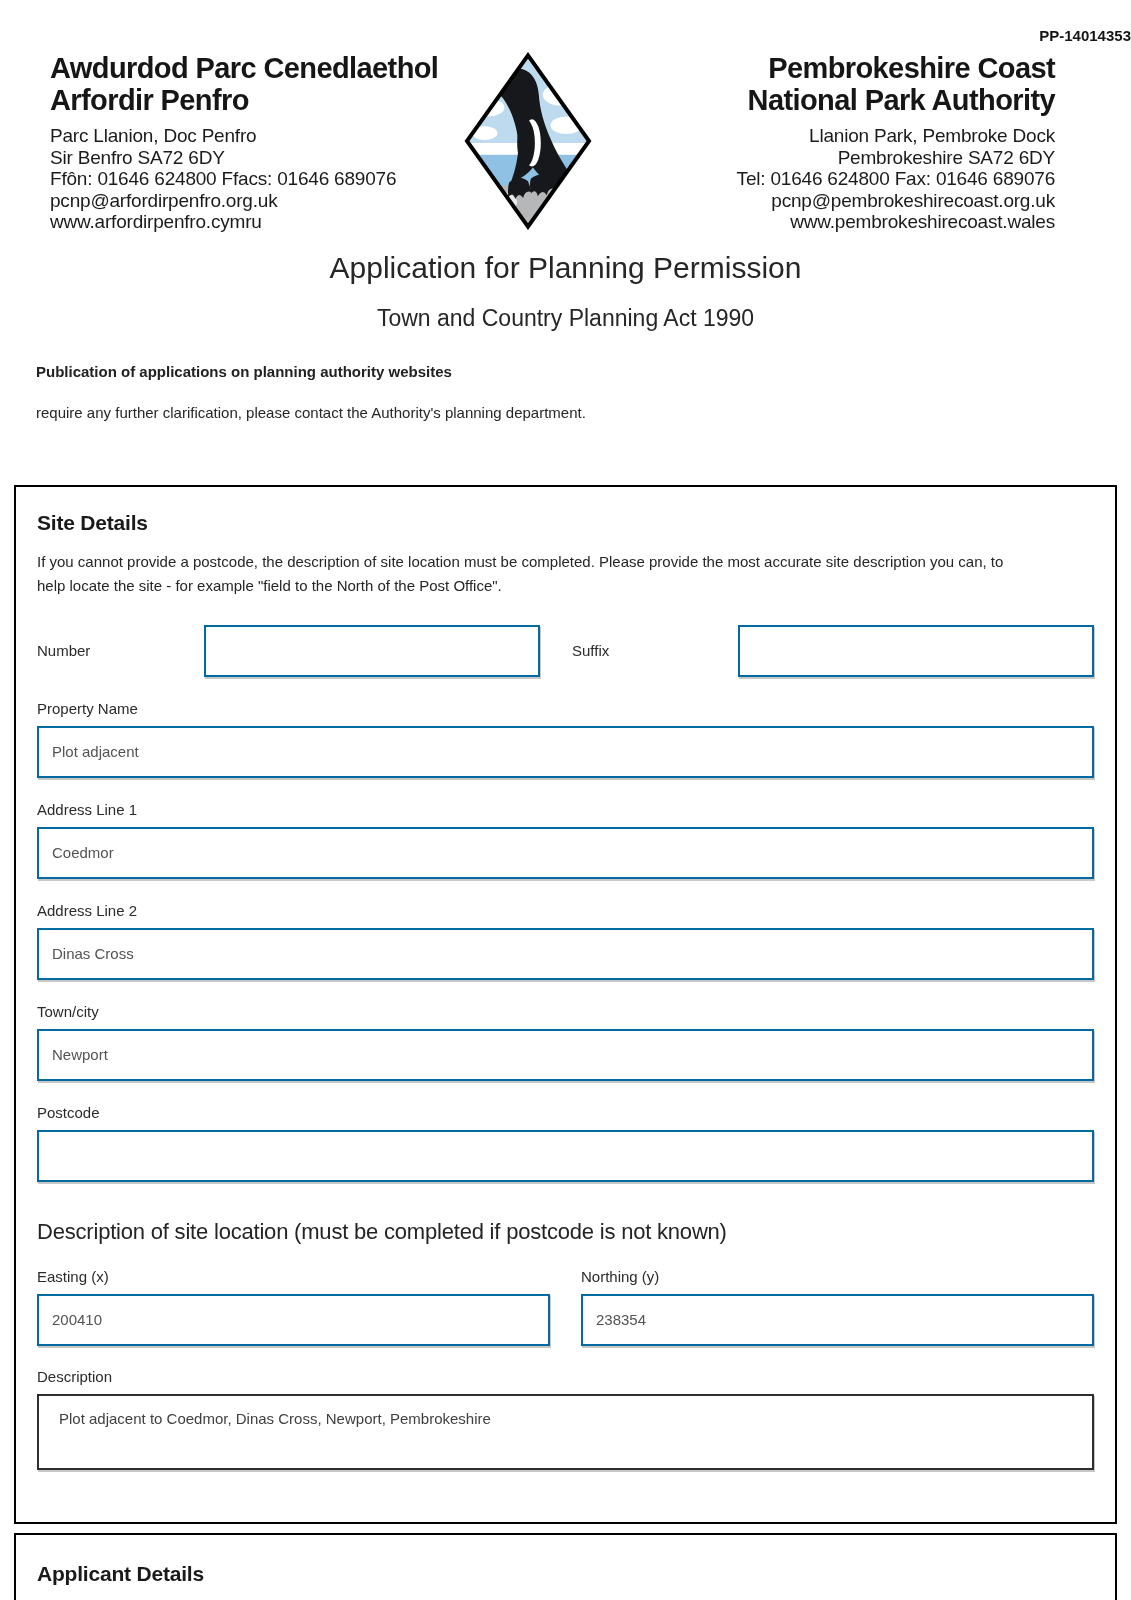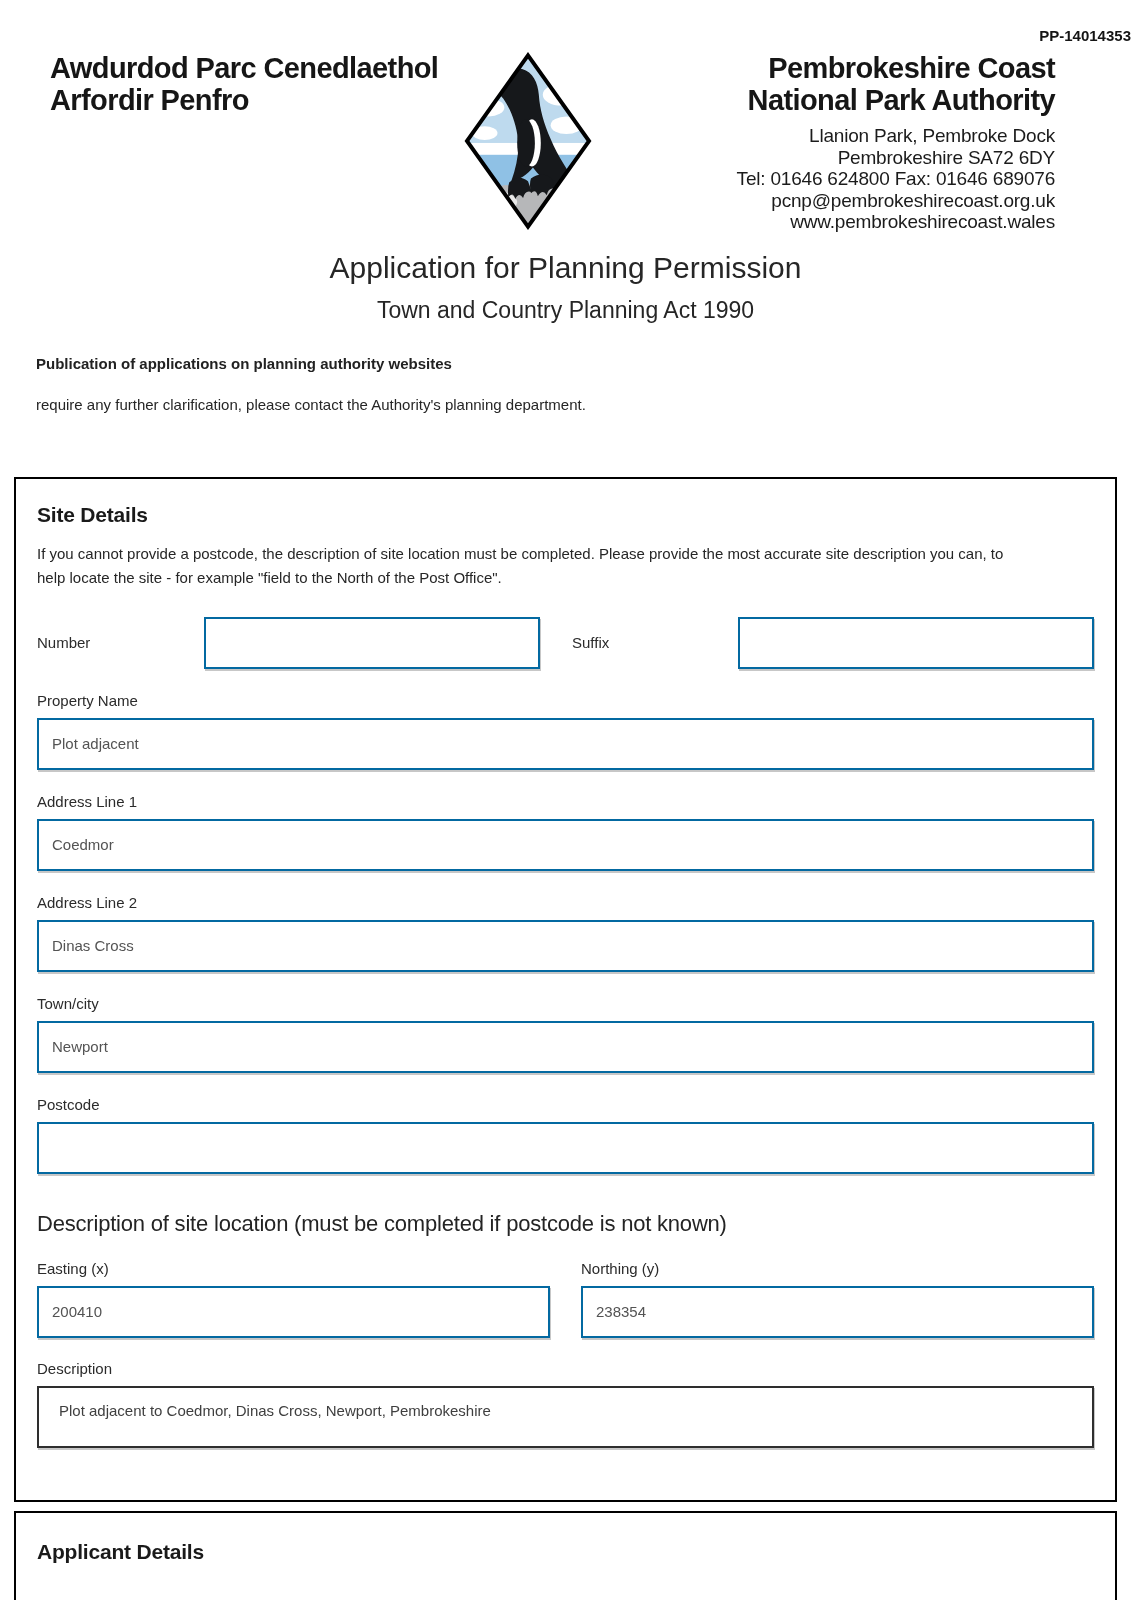--- a/index.html
+++ b/index.html
@@ -15,21 +15,21 @@
   }
   .header-row { display:flex; padding-top:52px; align-items:flex-start; }
   .hdr-left  { width:450px; padding-left:50px; }
   .hdr-center{ width:155px; display:flex; justify-content:center; }
   .hdr-right { flex:1; padding-right:76px; text-align:right; }
   .org-title { font-size:29px; font-weight:700; line-height:32px; letter-spacing:-0.6px; color:#161616; }
   .addr { margin-top:9px; font-size:19px; line-height:21.5px; color:#1b1b1b; letter-spacing:-0.2px; }
   .logo-svg { width:128px; height:178px; display:block; }
 
   .main-title { margin-top:18px; text-align:center; font-size:30px; font-weight:400; color:#262626; }
-  .act-title  { margin-top:12px; text-align:center; font-size:23px; font-weight:400; color:#262626; }
+  .act-title  { margin-top:20px; text-align:center; font-size:23px; font-weight:400; color:#262626; }
 
   .pub { margin:31px 36px 0; }
   .pub-h { font-size:15px; font-weight:700; color:#222; }
   .pub-p { margin-top:20px; font-size:15px; line-height:25px; color:#262626; }
 
   .panel { margin:60px 14px 0; border:2px solid #000; background:#fff; padding:24px 21px 52px; }
   .panel-applicant { margin-top:9px; padding:27px 21px 40px; }
   .sec-h { font-size:21px; font-weight:700; color:#1a1a1a; letter-spacing:-0.2px; }
   .intro { margin-top:15px; font-size:15px; line-height:24px; color:#262626; }
 
@@ -50,21 +50,21 @@
   .grp .lbl { display:block; margin-bottom:9px; }
   .inp-full { width:100%; display:block; }
 
   .loc-h { margin-top:37px; font-size:22px; font-weight:400; color:#242424; letter-spacing:-0.2px; }
   .row-en { margin-top:23px; display:flex; gap:31px; }
   .col-en { flex:1; }
   .col-en .lbl { display:block; margin-bottom:9px; }
 
   .grp-desc { margin-top:22px; }
   .inp-area {
-    width:100%; height:62px; resize:none; display:block;
+    width:100%; height:76px; resize:none; display:block;
     border:2px solid #2e2e2e; background:#fff;
     font-family:"Liberation Sans",sans-serif; font-size:15px; color:#3f3f3f;
     padding:14px 12px 0 20px; box-shadow:1px 2px 0 rgba(130,130,130,0.45);
   }
 
   .footer-ref {
     margin-top:30px; text-align:center;
     font-family:"DejaVu Sans","Liberation Sans",sans-serif;
     font-size:18px; color:#212121;
   }
@@ -72,20 +72,27 @@
 </head>
 <body>
 
 <div class="pp-top">PP-14014353</div>
 
 <div class="header-row">
   <div class="hdr-left">
     <div class="org-title">
       <div>Awdurdod Parc Cenedlaethol</div>
       <div>Arfordir Penfro</div>
+    </div>
+    <div class="addr">
+      <div>Parc Llanion, Doc Penfro</div>
+      <div>Sir Benfro SA72 6DY</div>
+      <div>Ffôn: 01646 624800  Ffacs: 01646 689076</div>
+      <div>pcnp@arfordirpenfro.org.uk</div>
+      <div>www.arfordirpenfro.cymru</div>
     </div>
   </div>
 
   <div class="hdr-center">
     <svg class="logo-svg" viewBox="0 0 130 180" aria-hidden="true">
       <defs>
         <clipPath id="diamondClip">
             <polygon points="65,3 127,90 65,177 3,90"></polygon>
           </clipPath>
       </defs>

